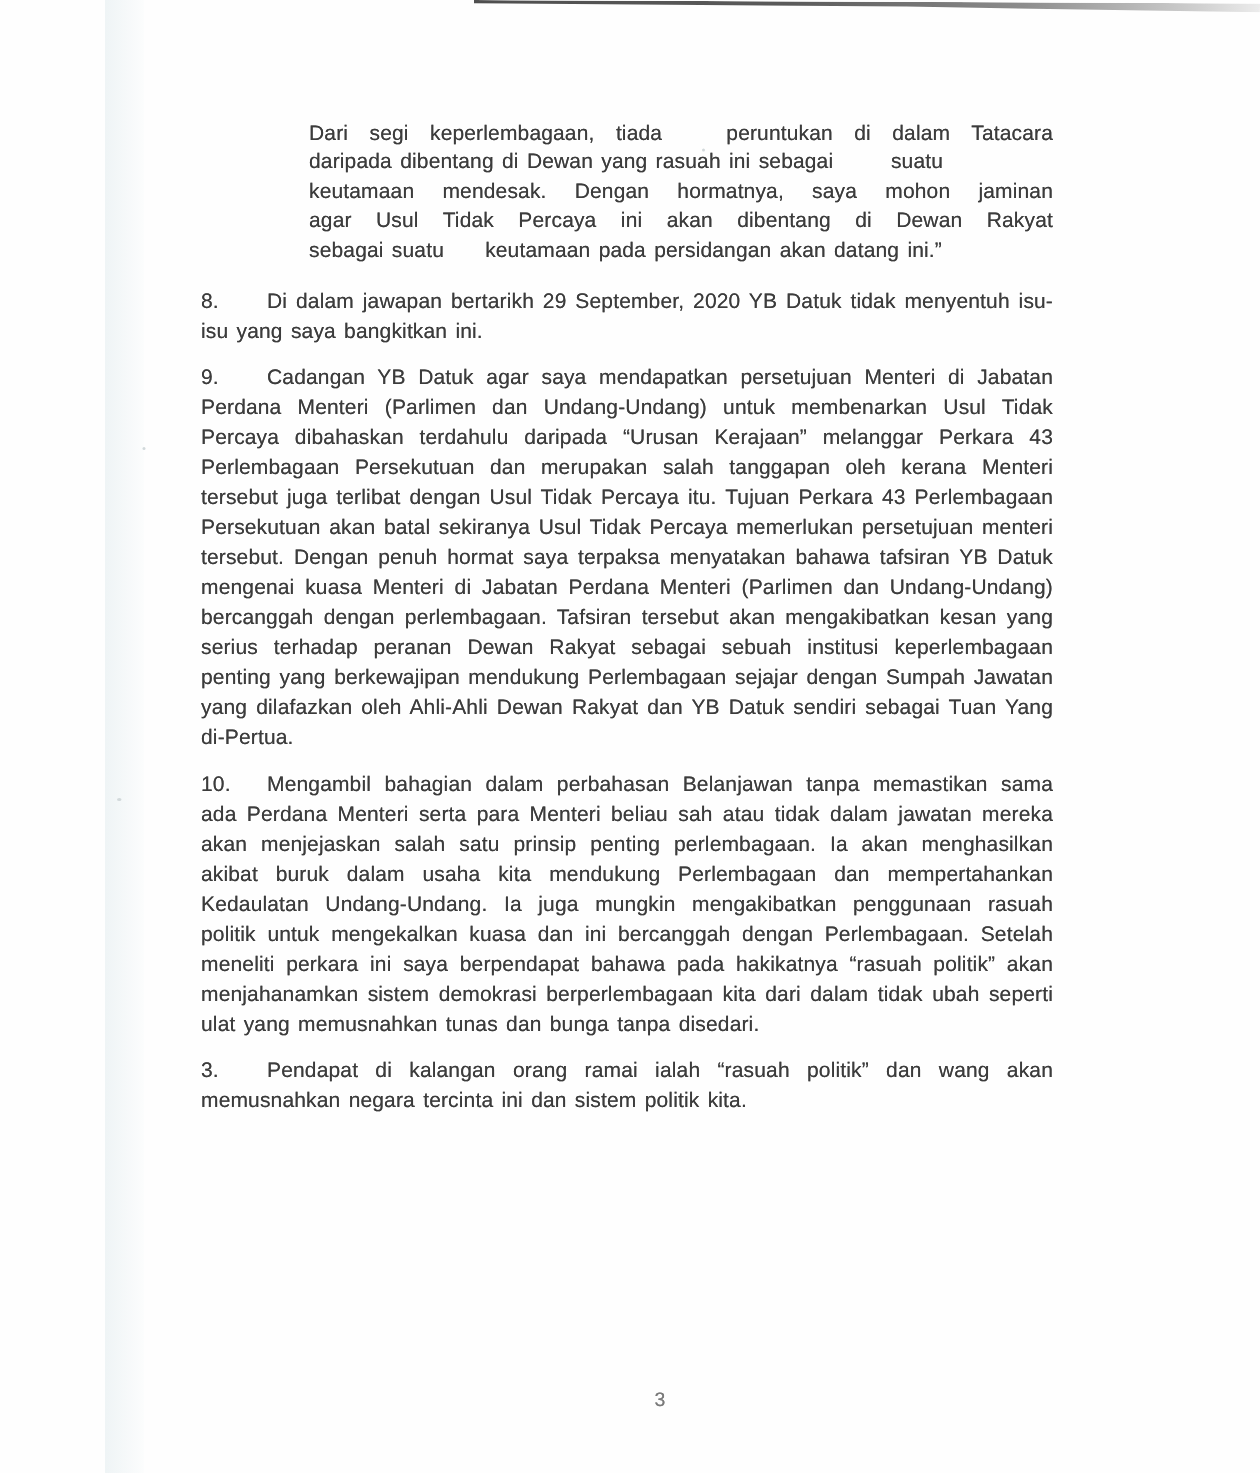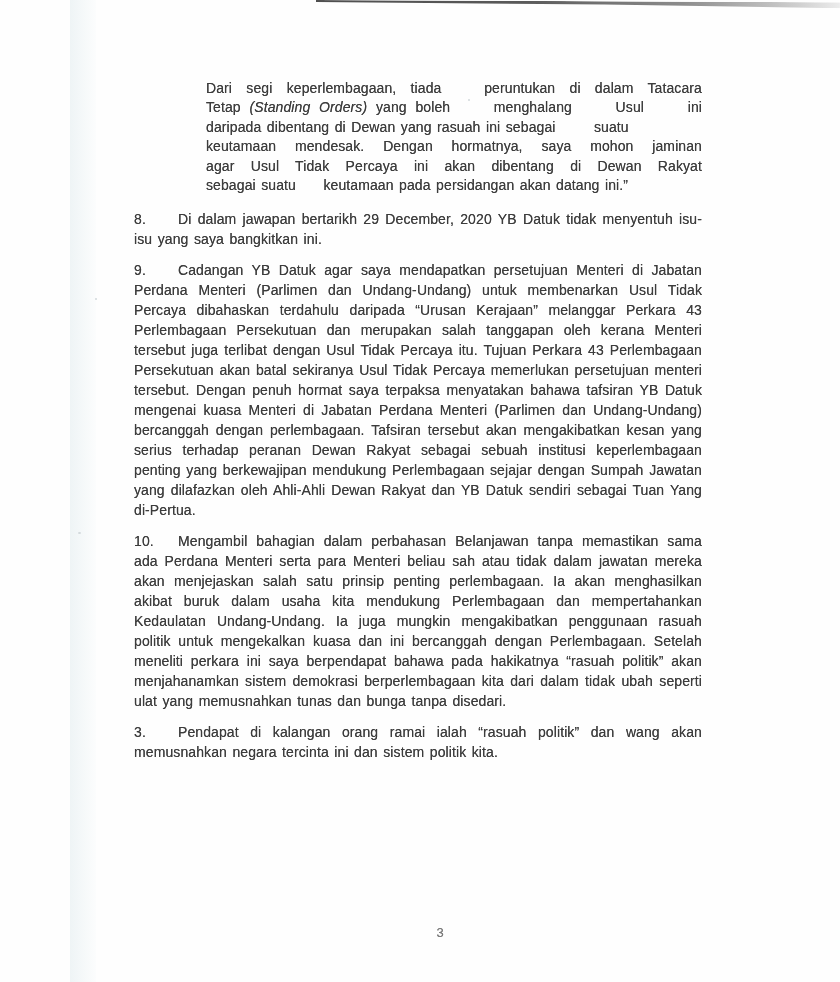--- a/index.html
+++ b/index.html
@@ -79,28 +79,27 @@
   <div class="scan-left-band"></div>
   <div class="scan-top-edge"></div>
   <div class="speck" style="left:78px; top:532px;"></div>
   <div class="speck" style="left:95px; top:298px; width:2px;"></div>
   <div class="speck" style="left:468px; top:99px; width:2px;"></div>
 
   <div class="content">
 
     <div class="quote">
       <div class="qline full">Dari segi keperlembagaan, tiada   peruntukan di dalam Tatacara</div>
-      <div class="qline full"><span>Tetap </span><span class="it">(Standing Orders)</span><span> yang boleh     menghalang     Usul     ini</span></div>
       <div class="qline">daripada dibentang di Dewan yang rasuah ini sebagai       suatu</div>
       <div class="qline full">keutamaan mendesak. Dengan hormatnya, saya mohon jaminan</div>
       <div class="qline full">agar Usul Tidak Percaya ini akan dibentang di Dewan Rakyat</div>
       <div class="qline">sebagai suatu     keutamaan pada persidangan akan datang ini.”</div>
     </div>
 
-    <div class="para"><span class="pnum">8.</span><span>Di dalam jawapan bertarikh 29 December, 2020 YB Datuk tidak menyentuh isu-isu yang saya bangkitkan ini.</span></div>
+    <div class="para"><span class="pnum">8.</span><span>Di dalam jawapan bertarikh 29 September, 2020 YB Datuk tidak menyentuh isu-isu yang saya bangkitkan ini.</span></div>
 
     <div class="para"><span class="pnum">9.</span><span>Cadangan YB Datuk agar saya mendapatkan persetujuan Menteri di Jabatan Perdana Menteri (Parlimen dan Undang-Undang) untuk membenarkan Usul Tidak Percaya dibahaskan terdahulu daripada “Urusan Kerajaan” melanggar Perkara 43 Perlembagaan Persekutuan dan merupakan salah tanggapan oleh kerana Menteri tersebut juga terlibat dengan Usul Tidak Percaya itu. Tujuan Perkara 43 Perlembagaan Persekutuan akan batal sekiranya Usul Tidak Percaya memerlukan persetujuan menteri tersebut. Dengan penuh hormat saya terpaksa menyatakan bahawa tafsiran YB Datuk mengenai kuasa Menteri di Jabatan Perdana Menteri (Parlimen dan Undang-Undang) bercanggah dengan perlembagaan. Tafsiran tersebut akan mengakibatkan kesan yang serius terhadap peranan Dewan Rakyat sebagai sebuah institusi keperlembagaan penting yang berkewajipan mendukung Perlembagaan sejajar dengan Sumpah Jawatan yang dilafazkan oleh Ahli-Ahli Dewan Rakyat dan YB Datuk sendiri sebagai Tuan Yang di-Pertua.</span></div>
 
     <div class="para"><span class="pnum">10.</span><span>Mengambil bahagian dalam perbahasan Belanjawan tanpa memastikan sama ada Perdana Menteri serta para Menteri beliau sah atau tidak dalam jawatan mereka akan menjejaskan salah satu prinsip penting perlembagaan. Ia akan menghasilkan akibat buruk dalam usaha kita mendukung Perlembagaan dan mempertahankan Kedaulatan Undang-Undang. Ia juga mungkin mengakibatkan penggunaan rasuah politik untuk mengekalkan kuasa dan ini bercanggah dengan Perlembagaan. Setelah meneliti perkara ini saya berpendapat bahawa pada hakikatnya “rasuah politik” akan menjahanamkan sistem demokrasi berperlembagaan kita dari dalam tidak ubah seperti ulat yang memusnahkan tunas dan bunga tanpa disedari.</span></div>
 
     <div class="para"><span class="pnum">3.</span><span>Pendapat di kalangan orang ramai ialah “rasuah politik” dan wang akan memusnahkan negara tercinta ini dan sistem politik kita.</span></div>
 
   </div>
 
   <div class="pageno">3</div>

